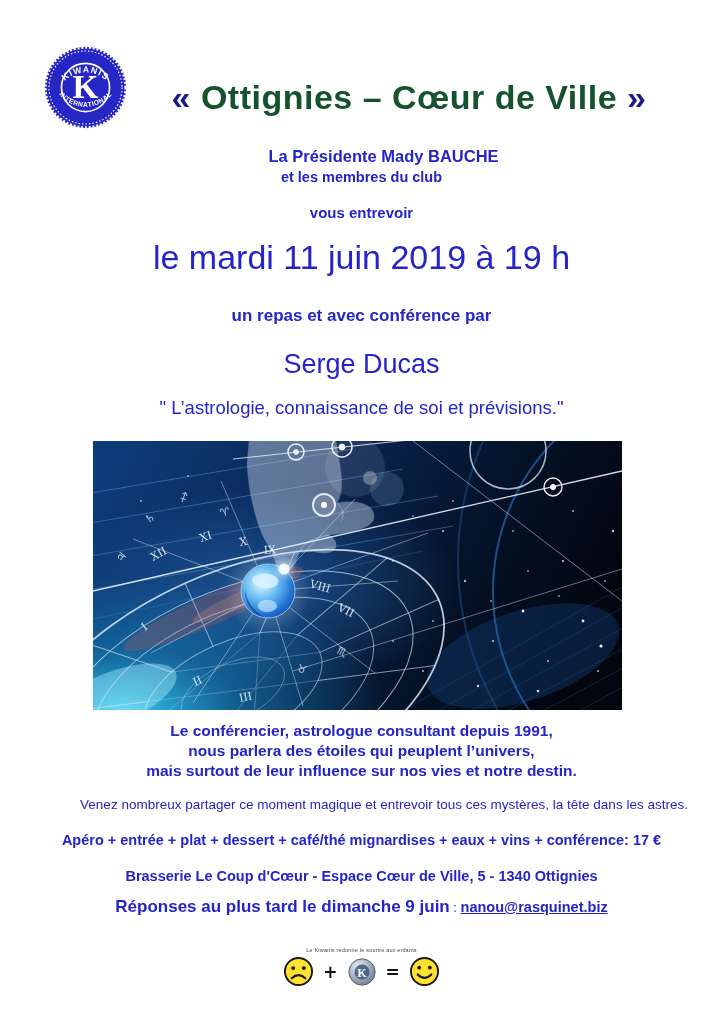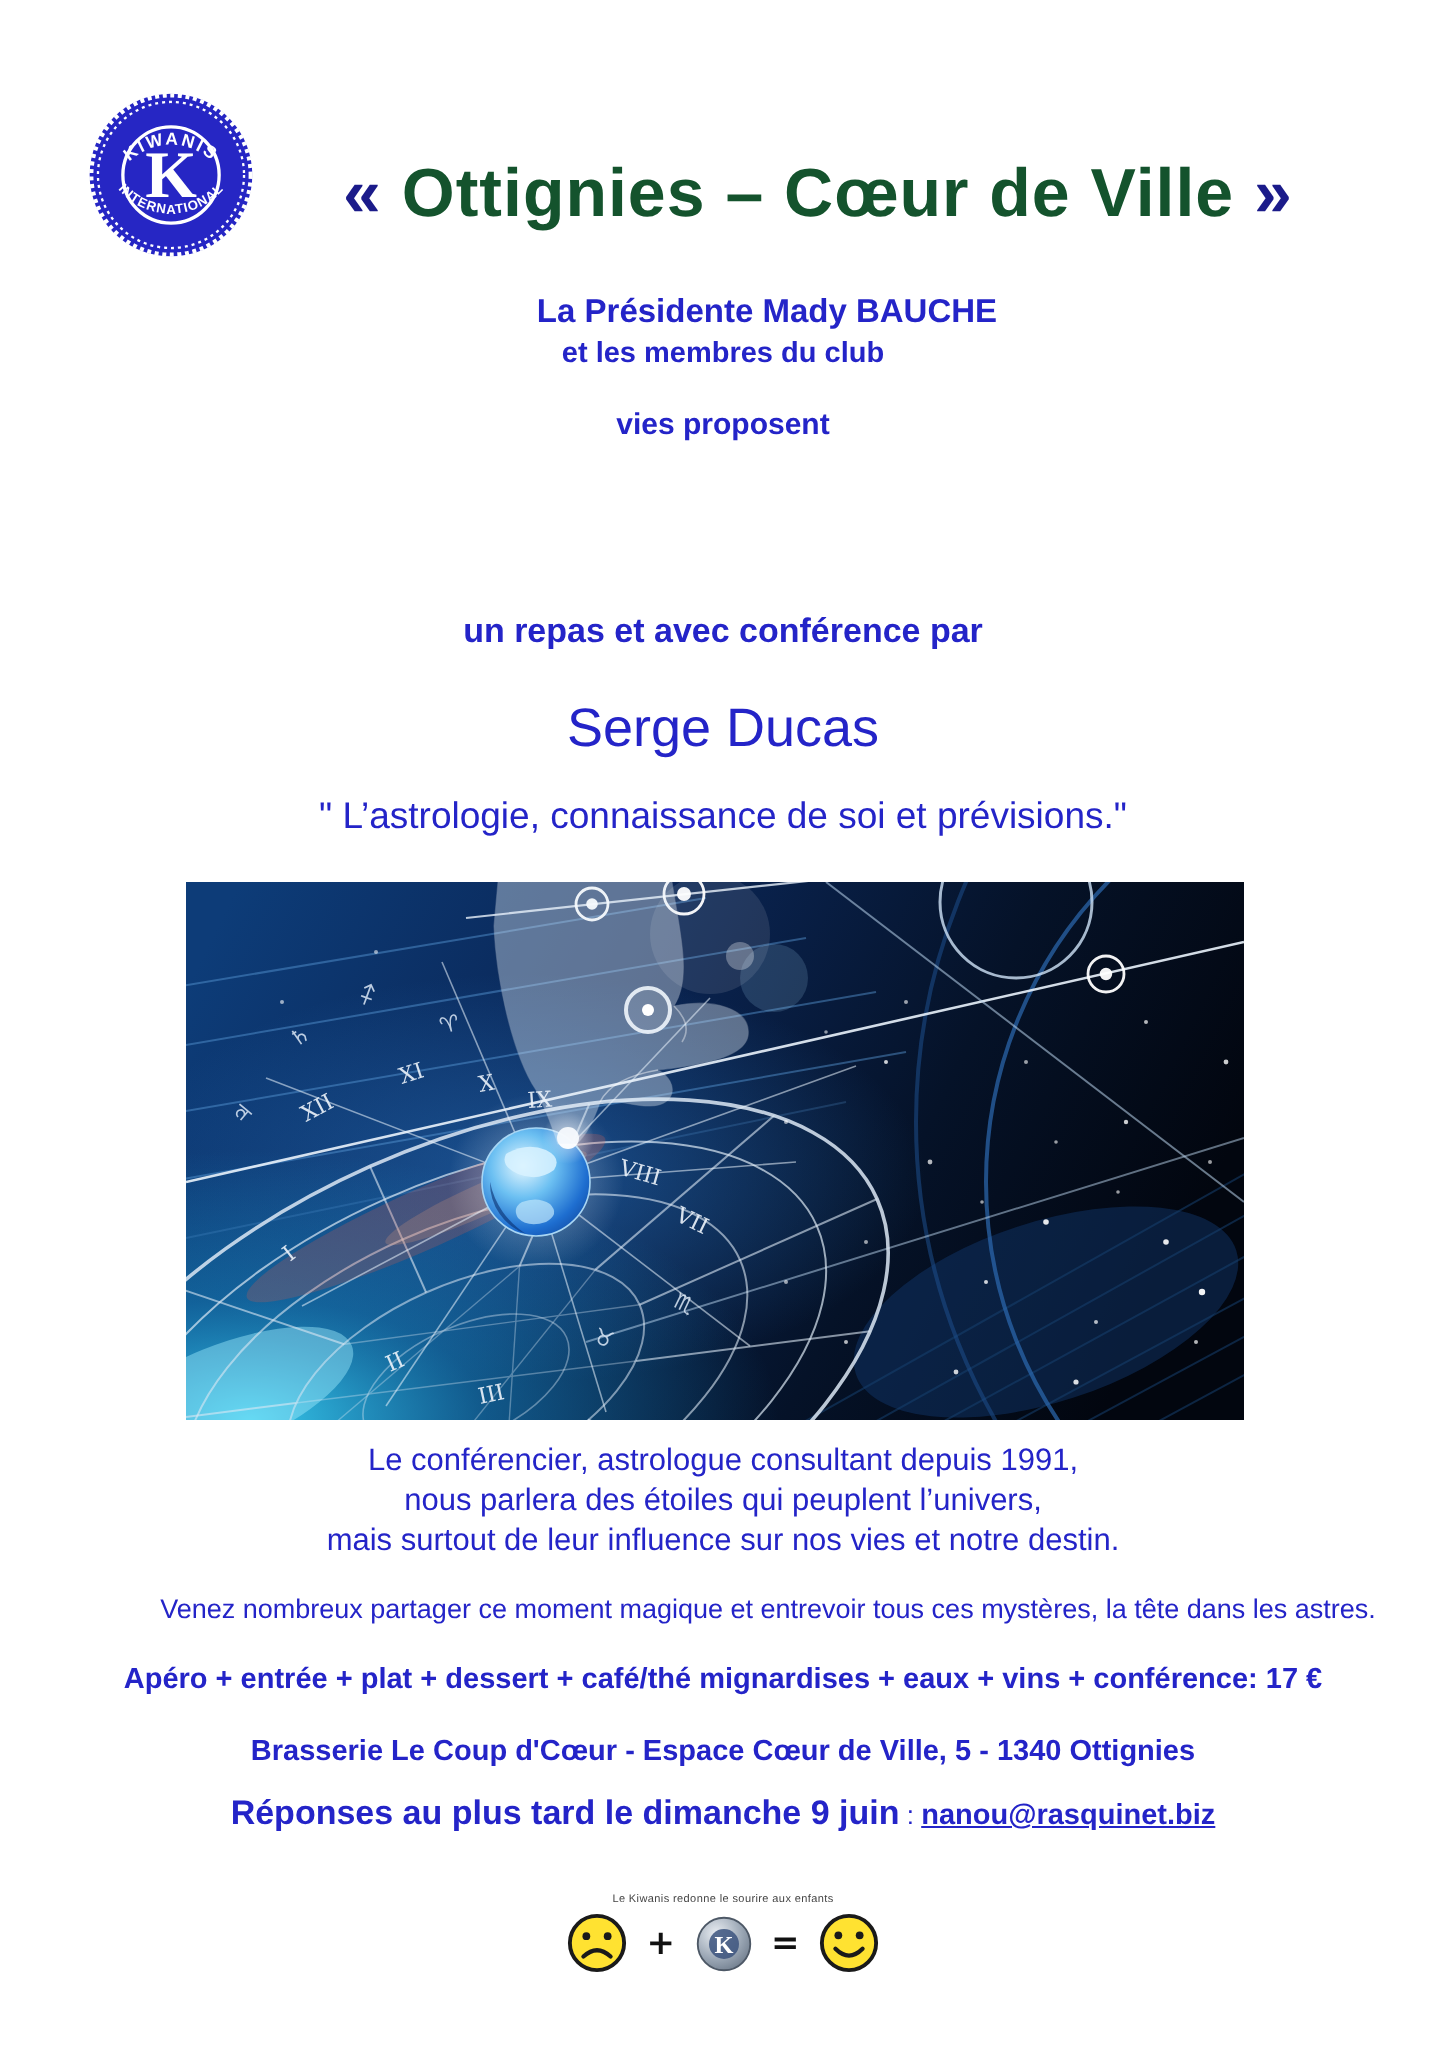--- a/index.html
+++ b/index.html
@@ -24,21 +24,21 @@
   .propose{top:204px;font-size:15px;font-weight:600;}
 
   .date-line{top:238px;font-size:34px;font-weight:400;}
   .meal-line{top:306px;font-size:17px;font-weight:bold;}
   .speaker{top:349px;font-size:27px;font-weight:normal;}
   .quote-line{top:397px;font-size:18.5px;font-weight:400;}
 
   .photo{position:absolute;left:93px;top:441px;width:529px;height:269px;}
   .photo svg{display:block;width:529px;height:269px;}
 
-  .desc{top:721px;font-size:15.5px;line-height:20px;font-weight:400;}
+  .desc{top:721px;font-size:15.5px;line-height:20px;font-weight:700;}
   .invite{top:797px;font-size:13.5px;font-weight:400;padding-left:45px;}
   .menu{top:832px;font-size:14.5px;font-weight:bold;}
   .venue{top:868px;font-size:14.5px;font-weight:bold;}
 
   .rsvp{top:897px;font-size:17px;font-weight:bold;}
   .rsvp .sep{font-size:13px;font-weight:400;}
   .rsvp a{color:#2424c8;font-size:14.5px;text-decoration:underline;font-weight:bold;cursor:pointer;}
 
   .slogan{top:947px;font-size:5.5px;color:#444;font-weight:400;letter-spacing:.2px;}
   .equation{top:956px;display:flex;justify-content:center;align-items:center;gap:9px;}
@@ -66,22 +66,23 @@
       <text font-size="8" font-weight="bold" fill="#ffffff" letter-spacing="0.6">
         <textPath href="#arcBot" startOffset="50%" text-anchor="middle">INTERNATIONAL</textPath>
       </text>
     </svg>
   </div>
 
   <div class="abs title"><span class="guillemet">«</span> <span class="title-text">Ottignies – Cœur de Ville</span> <span class="guillemet">»</span></div>
 
   <div class="abs president">La Présidente Mady BAUCHE</div>
   <div class="abs members">et les membres du club</div>
-  <div class="abs propose">vies proposent</div>
-
+  <div class="abs propose">vous entrevoir</div>
+
+  <div class="abs date-line">le mardi 11 juin 2019 à 19 h</div>
   <div class="abs meal-line">un repas et avec conférence par</div>
   <div class="abs speaker">Serge Ducas</div>
   <div class="abs quote-line">" L’astrologie, connaissance de soi et prévisions."</div>
 
   <div class="photo">
     <svg viewBox="0 0 529 269" preserveAspectRatio="none">
       <defs>
         <linearGradient id="bg" x1="0" y1="0.2" x2="1" y2="0.45">
           <stop offset="0" stop-color="#0d3c78"></stop>
           <stop offset="0.4" stop-color="#0a2554"></stop>

